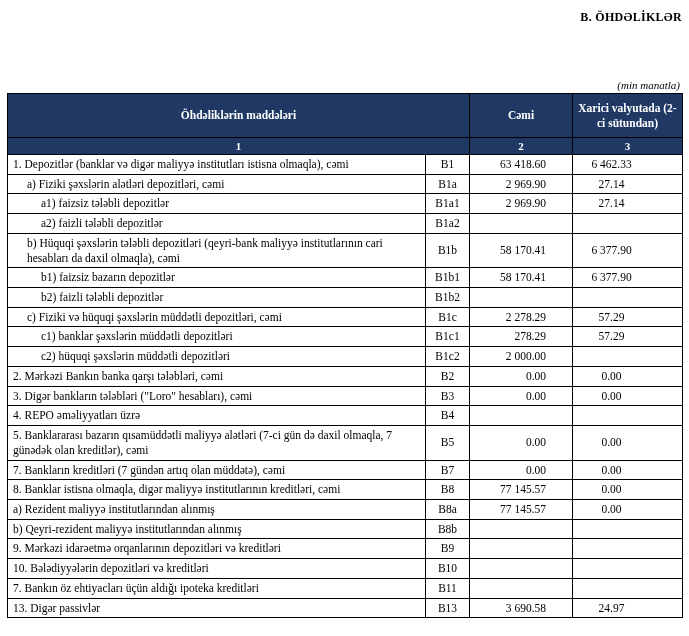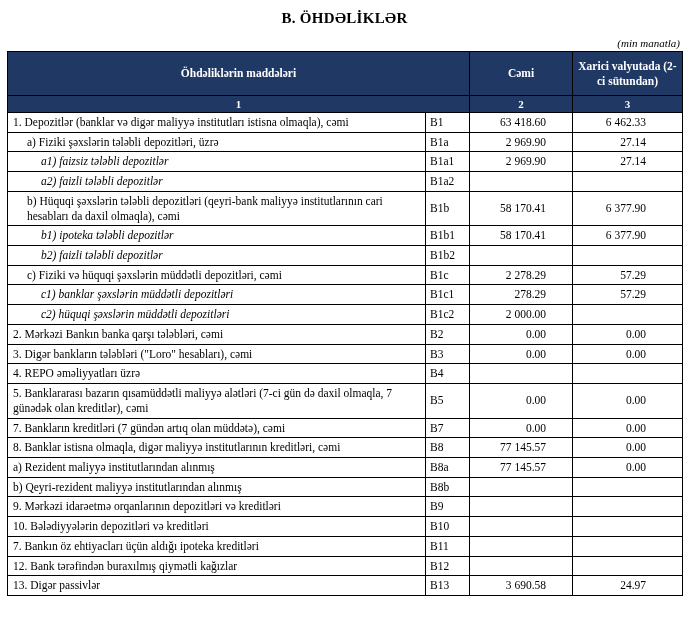--- a/index.html
+++ b/index.html
@@ -4,31 +4,32 @@
 <style>
   * { box-sizing: border-box; margin: 0; padding: 0; }
   html, body { background: #ffffff; }
   body {
     width: 689px;
     font-family: "Liberation Serif", serif;
     color: #000;
   }
   .page { padding: 6px 7px 8px 7px; }
   .title {
-    text-align: center;
+    text-align: right;
     font-weight: bold;
-    font-size: 15px;
+    font-size: 12px;
     letter-spacing: 0.3px;
     padding: 4px 0 10px 0;
   }
   .unit-note {
     text-align: right;
     font-style: italic;
     font-size: 11px;
     padding: 0 2px 2px 0;
+    margin-top: 44px;
   }
   table {
     width: 675px;
     border-collapse: collapse;
     font-size: 11.5px;
     table-layout: fixed;
   }
   th, td { border: 1px solid #000; }
   thead th {
     background: #1F3864;
@@ -40,25 +41,25 @@
   }
   tr.head-main th { height: 44px; font-size: 11.5px; line-height: 1.25; }
   tr.head-nums th { height: 17px; font-size: 11px; font-weight: bold; }
   tbody td {
     padding: 2px 4px;
     vertical-align: middle;
     line-height: 1.28;
   }
   .cell-label.indent-0 { padding-left: 5px; }
   .cell-label.indent-1 { padding-left: 19px; }
-  .cell-label.indent-2 { padding-left: 33px; font-style: italic; }
+  .cell-label.indent-2 { padding-left: 33px; }
   .cell-label.first-indent { text-indent: 30px; padding-left: 5px; }
-  .cell-code { }
+  .cell-code { text-align: center; }
   .cell-total { text-align: right; padding-right: 26px; font-family: Liberation Serif, serif; }
-  .cell-foreign { text-align: right; padding-right: 36px; margin-left: 36px; }
+  .cell-foreign { text-align: center; padding-right: 36px; margin-left: 36px; }
 </style>
 </head>
 <body>
 
 <div class="page">
 
   <div class="title">B. ÖHDƏLİKLƏR</div>
 
   <div class="unit-note">(min manatla)</div>
 
@@ -82,21 +83,21 @@
       </tr>
     </thead>
     <tbody>
         <tr>
           <td class="cell-label indent-0">1. Depozitlər (banklar və digər maliyyə institutları istisna olmaqla), cəmi</td>
           <td class="cell-code">B1</td>
           <td class="cell-total">63 418.60</td>
           <td class="cell-foreign">6 462.33</td>
         </tr>
         <tr>
-          <td class="cell-label indent-1">a) Fiziki şəxslərin tələbli depozitləri, üzrə</td>
+          <td class="cell-label indent-1">a) Fiziki şəxslərin alətləri depozitləri, cəmi</td>
           <td class="cell-code">B1a</td>
           <td class="cell-total">2 969.90</td>
           <td class="cell-foreign">27.14</td>
         </tr>
         <tr>
           <td class="cell-label indent-2">a1) faizsiz tələbli depozitlər</td>
           <td class="cell-code">B1a1</td>
           <td class="cell-total">2 969.90</td>
           <td class="cell-foreign">27.14</td>
         </tr>
@@ -106,21 +107,21 @@
           <td class="cell-total"></td>
           <td class="cell-foreign"></td>
         </tr>
         <tr>
           <td class="cell-label indent-1">b) Hüquqi şəxslərin tələbli depozitləri (qeyri-bank maliyyə institutlarının cari hesabları da daxil olmaqla), cəmi</td>
           <td class="cell-code">B1b</td>
           <td class="cell-total">58 170.41</td>
           <td class="cell-foreign">6 377.90</td>
         </tr>
         <tr>
-          <td class="cell-label indent-2">b1) ipoteka tələbli depozitlər</td>
+          <td class="cell-label indent-2">b1) faizsiz bazarın depozitlər</td>
           <td class="cell-code">B1b1</td>
           <td class="cell-total">58 170.41</td>
           <td class="cell-foreign">6 377.90</td>
         </tr>
         <tr>
           <td class="cell-label indent-2">b2) faizli tələbli depozitlər</td>
           <td class="cell-code">B1b2</td>
           <td class="cell-total"></td>
           <td class="cell-foreign"></td>
         </tr>
@@ -202,26 +203,20 @@
           <td class="cell-total"></td>
           <td class="cell-foreign"></td>
         </tr>
         <tr>
           <td class="cell-label indent-0">7. Bankın öz ehtiyacları üçün aldığı ipoteka kreditləri</td>
           <td class="cell-code">B11</td>
           <td class="cell-total"></td>
           <td class="cell-foreign"></td>
         </tr>
         <tr>
-          <td class="cell-label indent-0">12. Bank tərəfindən buraxılmış qiymətli kağızlar</td>
-          <td class="cell-code">B12</td>
-          <td class="cell-total"></td>
-          <td class="cell-foreign"></td>
-        </tr>
-        <tr>
           <td class="cell-label indent-0">13. Digər passivlər</td>
           <td class="cell-code">B13</td>
           <td class="cell-total">3 690.58</td>
           <td class="cell-foreign">24.97</td>
         </tr>
       </tbody>
   </table>
 
 </div>
 

